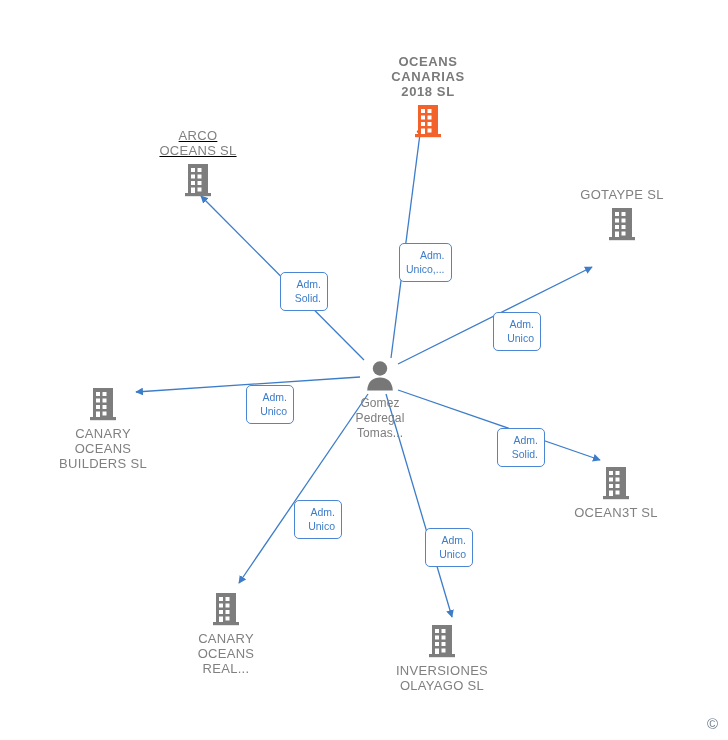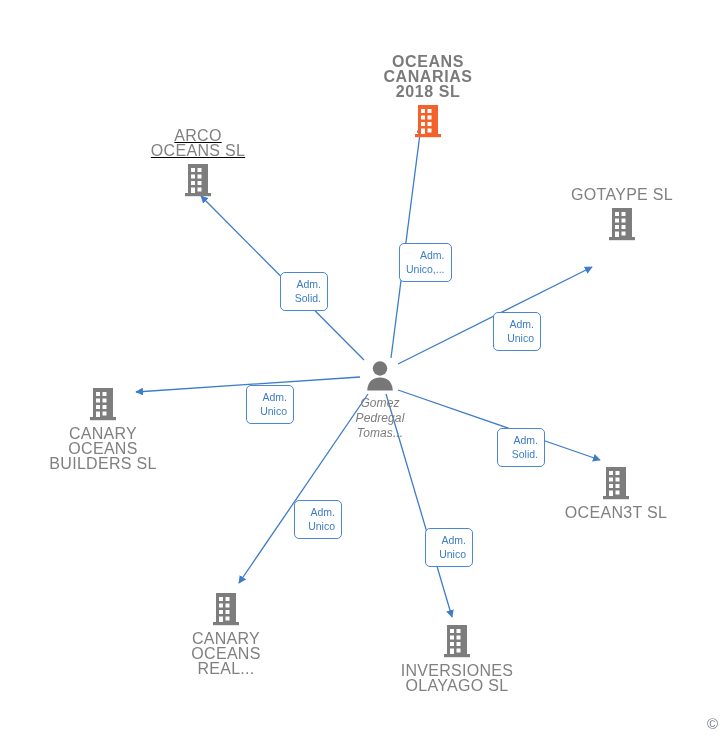--- a/index.html
+++ b/index.html
@@ -28,31 +28,30 @@
 
   
   .node {
     position: absolute;
     width: 140px;
     margin-left: -70px;
     text-align: center;
     z-index: 3;
   }
   .node .caption {
-    font-size: 16px;
+    font-size: 13px;
     line-height: 15px;
     color: #808080;
     letter-spacing: 0.3px;
     white-space: pre-line;
   }
   .node.person .caption {
     color: #7d7d7d;
     letter-spacing: 0.1px;
     font-size: 12px;
-    font-style: italic;
   }
   .node.focal .caption {
     color: #7a7a7a;
     font-weight: bold;
     letter-spacing: 0.6px;
   }
   .node .glyph {
     display: block;
     margin: 0 auto;
     line-height: 0;
@@ -217,21 +216,21 @@
             <rect x="14.5" y="11.5" width="4" height="4" fill="#ffffff"></rect>
             <rect x="8" y="18" width="4" height="4" fill="#ffffff"></rect>
             <rect x="14.5" y="18" width="4" height="4" fill="#ffffff"></rect>
             <rect x="8" y="24.5" width="4" height="5.5" fill="#ffffff"></rect>
             <rect x="14.5" y="24.5" width="4" height="4" fill="#ffffff"></rect>
           </svg></span>
         <div class="caption">CANARY
 OCEANS
 REAL...</div>
       </div>
-      <div class="node cap-bottom" style="left: 457px; top: 624px;">
+      <div class="node cap-bottom" style="left: 442px; top: 624px;">
         <span class="glyph"><svg width="30" height="34" viewBox="0 0 30 34" xmlns="http://www.w3.org/2000/svg">
             <rect x="5" y="1" width="20" height="29" fill="#7d7d7d"></rect>
             <rect x="2" y="30" width="26" height="3.2" fill="#7d7d7d"></rect>
             <rect x="8" y="5" width="4" height="4" fill="#ffffff"></rect>
             <rect x="14.5" y="5" width="4" height="4" fill="#ffffff"></rect>
             <rect x="8" y="11.5" width="4" height="4" fill="#ffffff"></rect>
             <rect x="14.5" y="11.5" width="4" height="4" fill="#ffffff"></rect>
             <rect x="8" y="18" width="4" height="4" fill="#ffffff"></rect>
             <rect x="14.5" y="18" width="4" height="4" fill="#ffffff"></rect>
             <rect x="8" y="24.5" width="4" height="5.5" fill="#ffffff"></rect>

